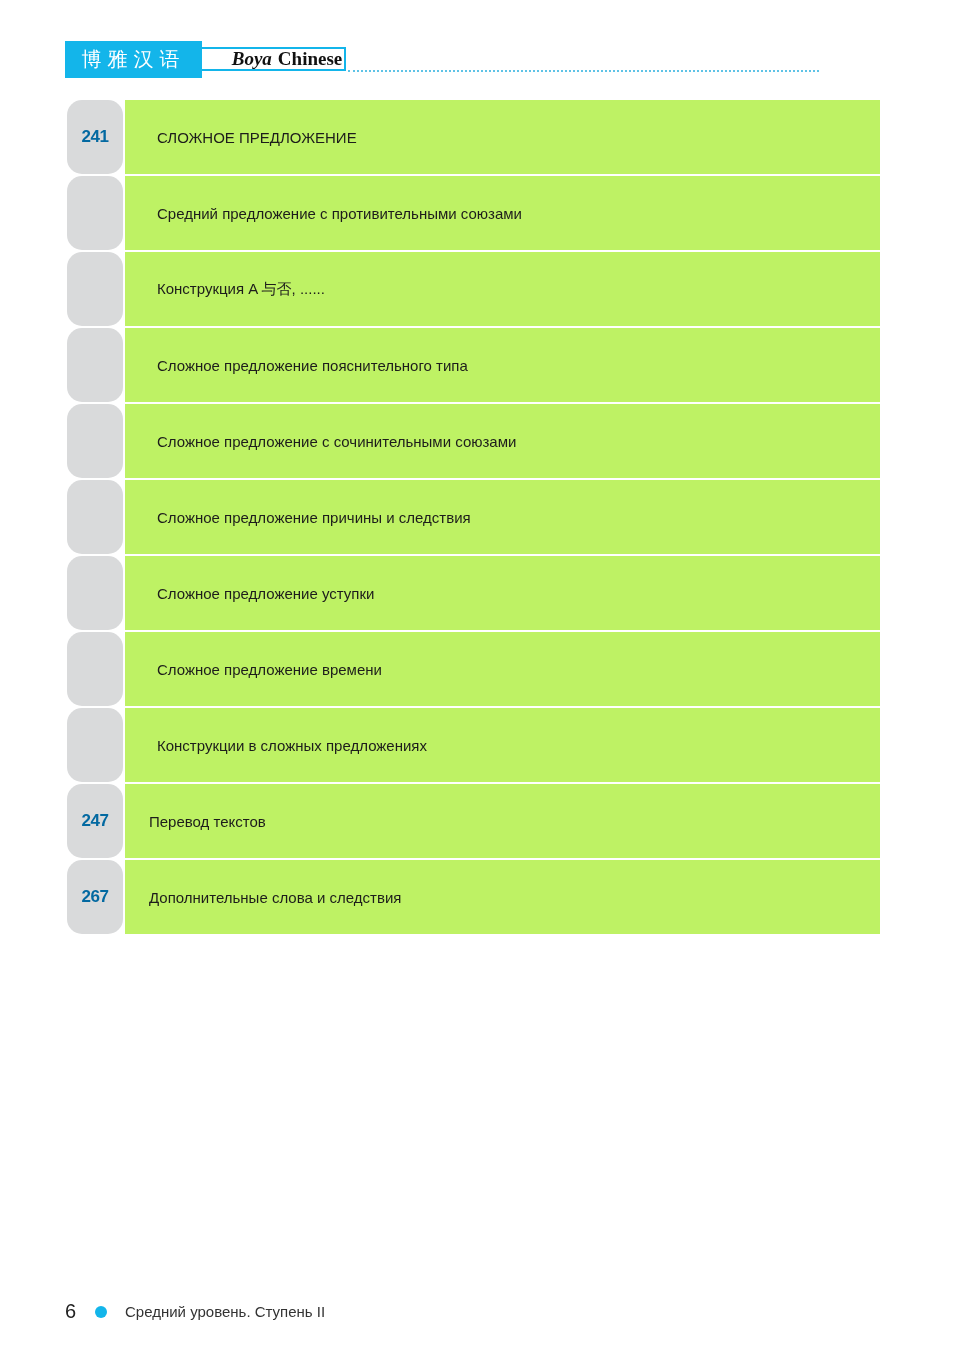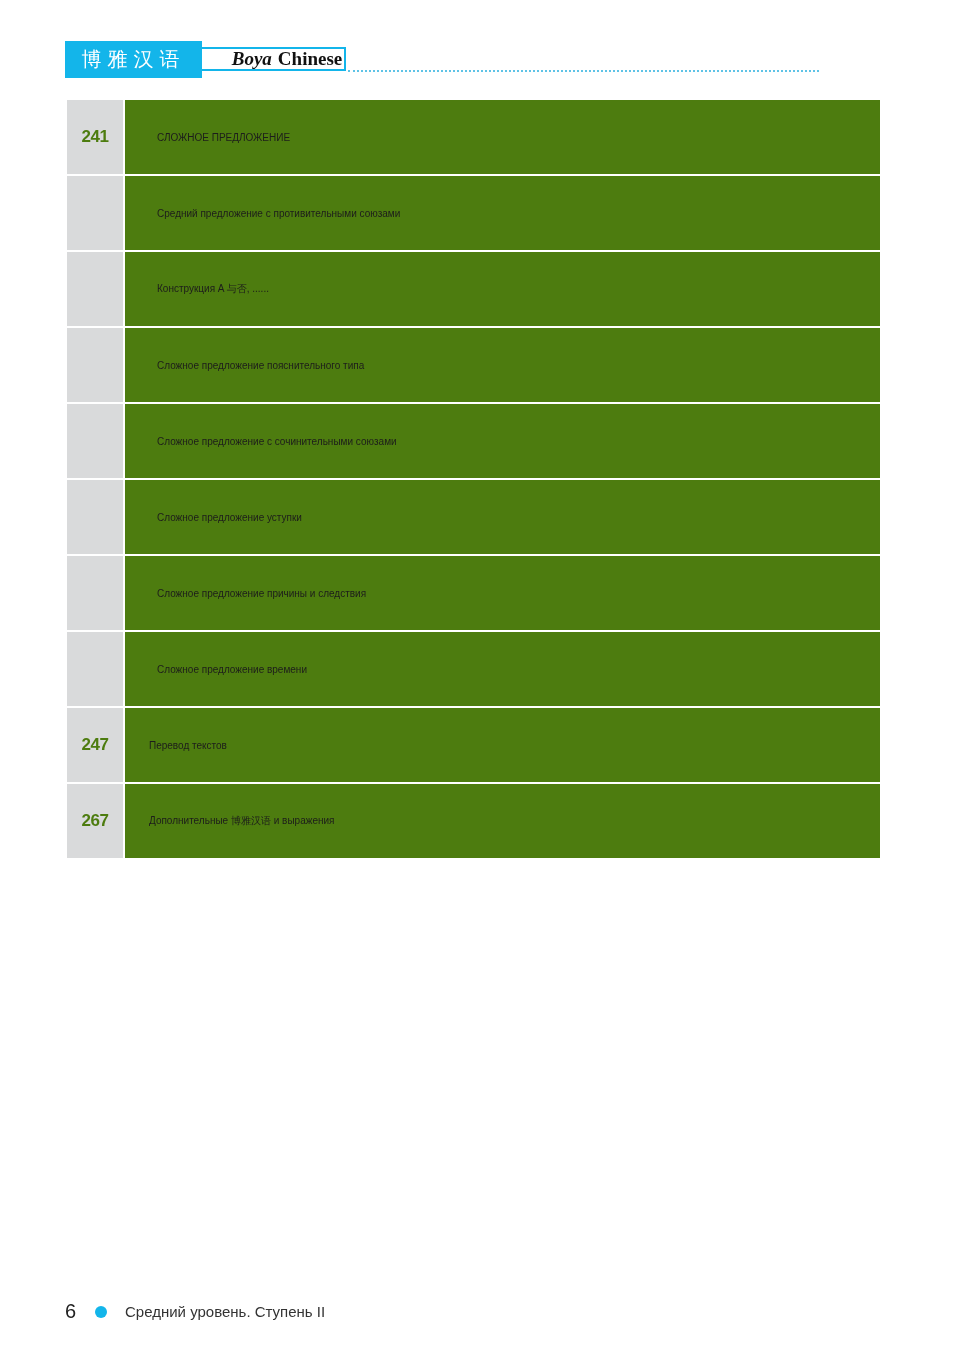--- a/index.html
+++ b/index.html
@@ -21,27 +21,28 @@
     font-family: "Liberation Serif", "DejaVu Serif", serif; font-size: 19px; font-weight: bold; color: #111;
   }
   .brand-en i { margin-right: 6px; margin-left: 28px; }
   .dots {
     position: absolute; left: 283px; top: 29px; right: 0; height: 0;
     border-top: 2px dotted #5fc3e6;
   }
   .toc { position: absolute; left: 67px; top: 100px; width: 813px; }
   .row { display: flex; height: 74px; margin-bottom: 2px; }
   .row .num {
-    width: 56px; background: #d9dadb; color: #4d7c0f; font-weight: bold;
+    width: 56px; background: #d9dadb; color: #0369a1; font-weight: bold;
     font-size: 17px; display: flex; align-items: center; justify-content: center;
     letter-spacing: -0.5px;
+    border-radius: 15px;
   }
   .row .title {
-    flex: 1; margin-left: 2px; background: #4d7c0f; color: #1d1d1b;
-    font-size: 10px; display: flex; align-items: center; padding-left: 32px;
+    flex: 1; margin-left: 2px; background: #bef264; color: #1d1d1b;
+    font-size: 15px; display: flex; align-items: center; padding-left: 32px;
   }
   .row.main .title { padding-left: 24px; }
   .footer { position: absolute; left: 65px; top: 1300px; display: flex; align-items: center; }
   .page-num { font-size: 20px; color: #222; width: 20px; }
   .bullet { width: 12px; height: 12px; border-radius: 50%; background: #13b5ea; margin-left: 10px; margin-right: 18px; }
   .foot-text { font-size: 15px; color: #333; }
 </style>
 </head>
 <body>
 
@@ -70,37 +71,41 @@
   <div class="row">
     <div class="num"></div>
     <div class="title">Сложное предложение пояснительного типа</div>
   </div>
   <div class="row">
     <div class="num"></div>
     <div class="title">Сложное предложение с сочинительными союзами</div>
   </div>
   <div class="row">
     <div class="num"></div>
+    <div class="title">Сложное предложение причины и следствия</div>
+  </div>
+  <div class="row">
+    <div class="num"></div>
     <div class="title">Сложное предложение уступки</div>
   </div>
   <div class="row">
     <div class="num"></div>
-    <div class="title">Сложное предложение причины и следствия</div>
+    <div class="title">Сложное предложение времени</div>
   </div>
   <div class="row">
     <div class="num"></div>
-    <div class="title">Сложное предложение времени</div>
+    <div class="title">Конструкции в сложных предложениях</div>
   </div>
   <div class="row main">
     <div class="num">247</div>
     <div class="title">Перевод текстов</div>
   </div>
   <div class="row main">
     <div class="num">267</div>
-    <div class="title">Дополнительные 博雅汉语 и выражения</div>
+    <div class="title">Дополнительные слова и следствия</div>
   </div>
 </div>
 
 <div class="footer">
   <span class="page-num">6</span>
   <span class="bullet"></span>
   <span class="foot-text">Средний уровень. Ступень II</span>
 </div>
 
 </body></html>

